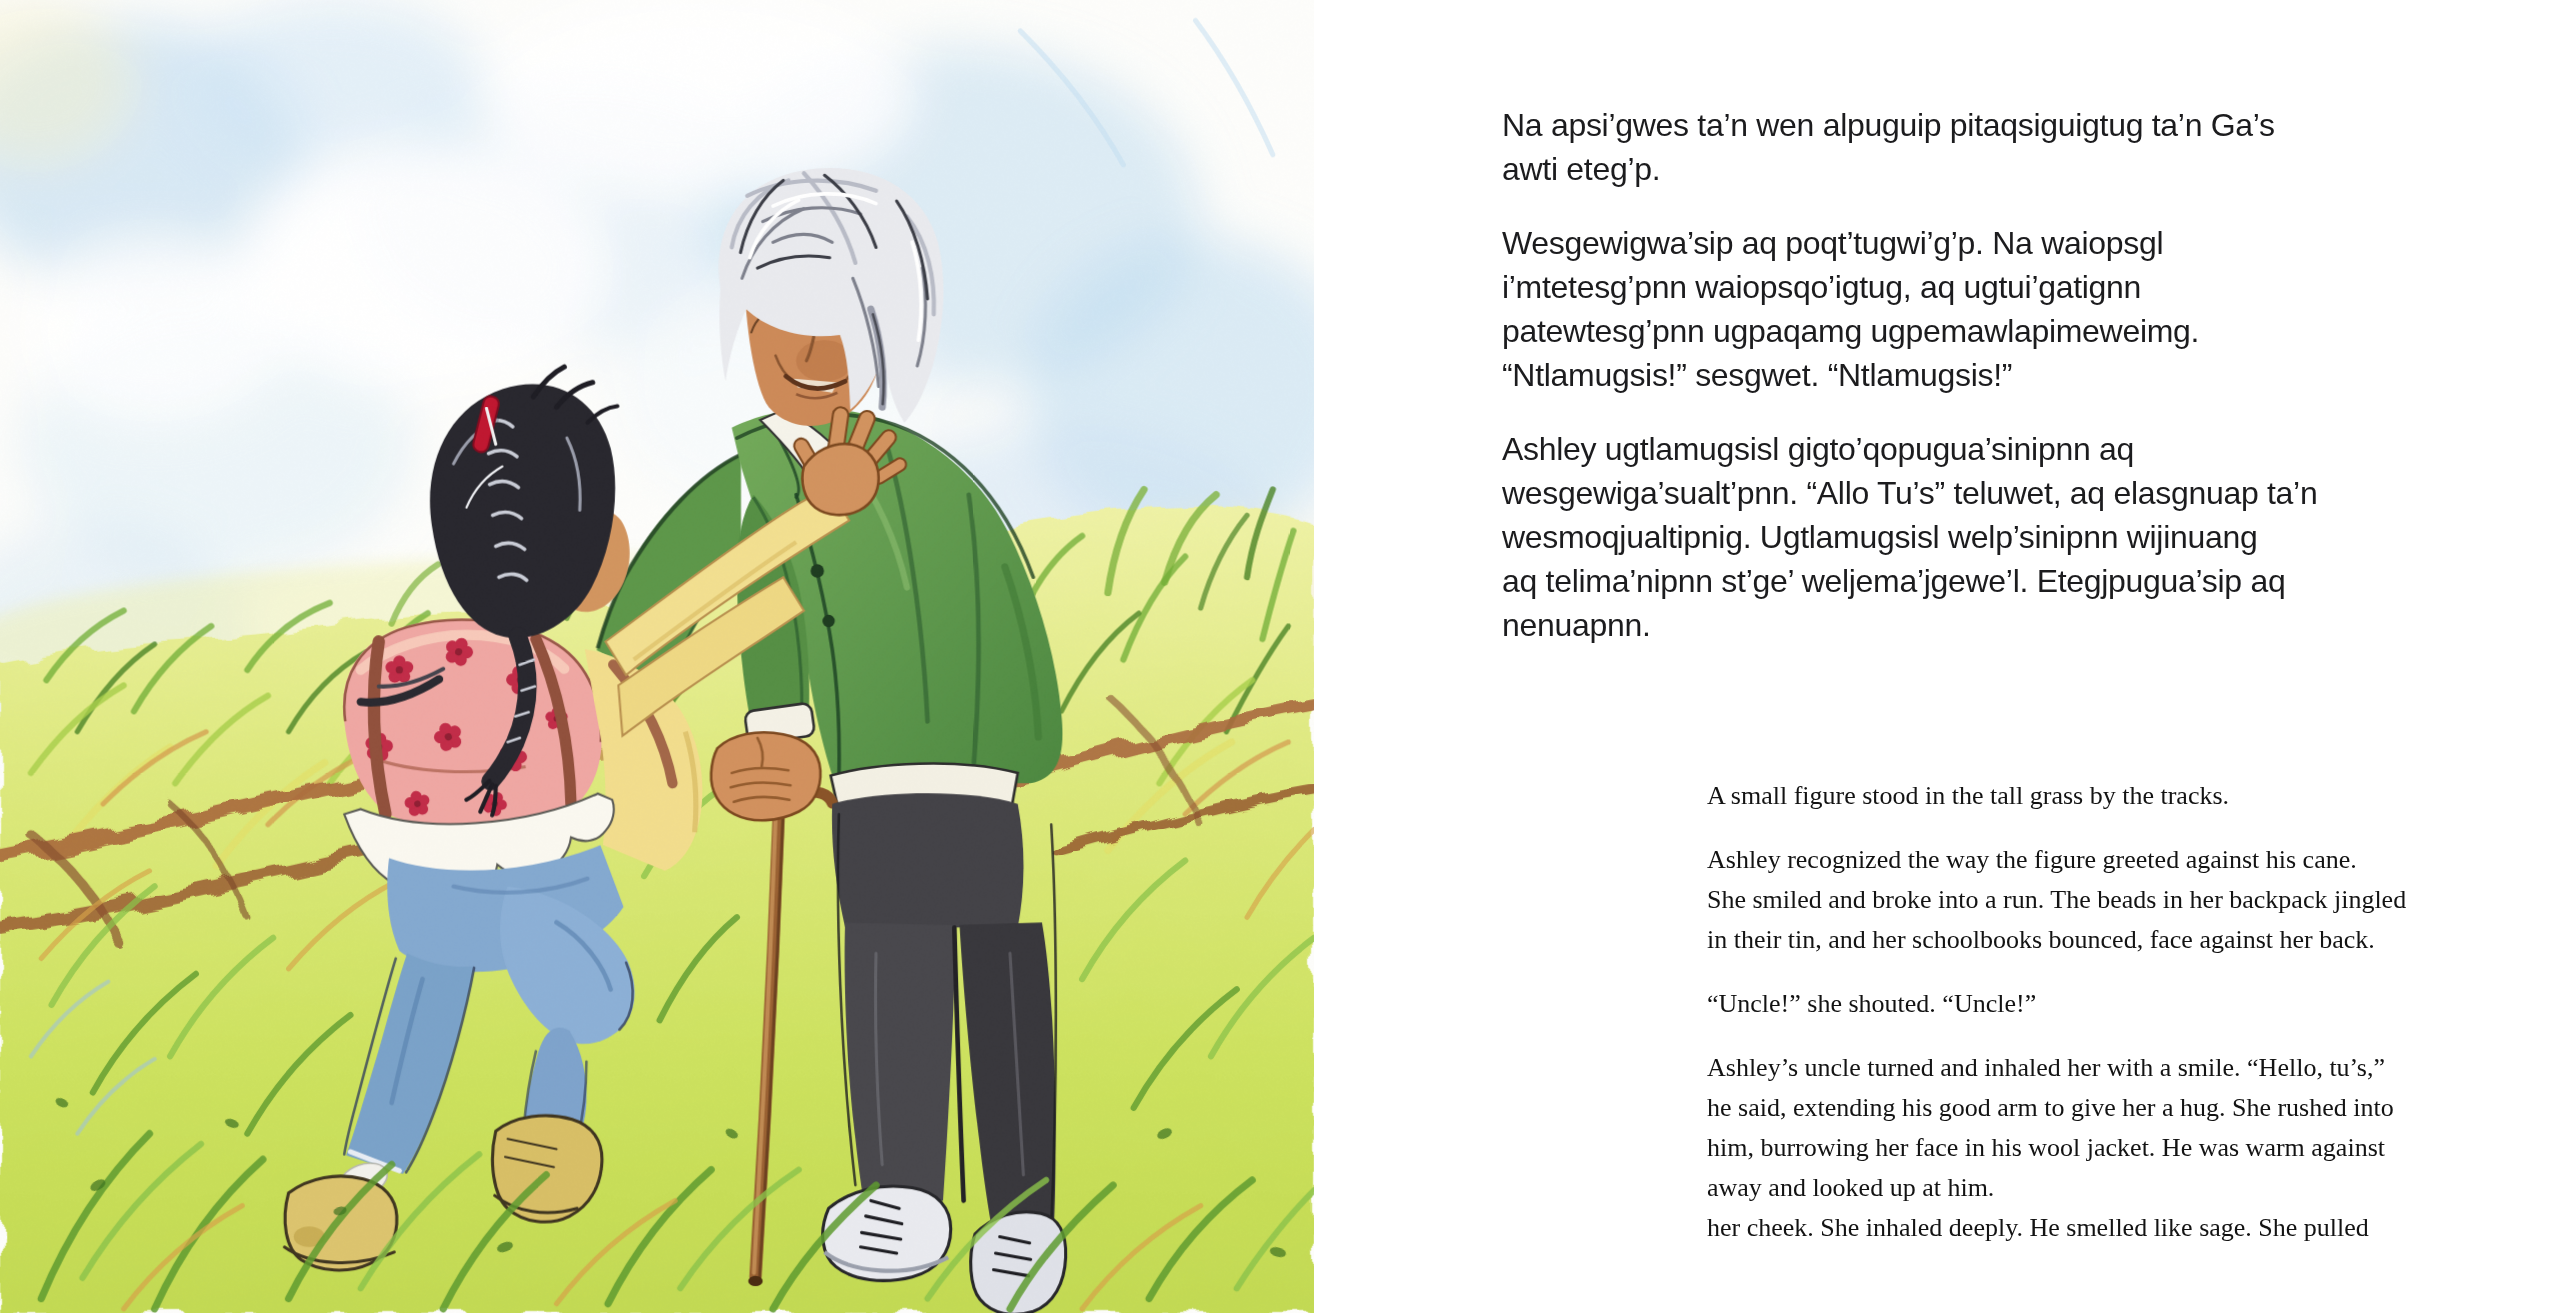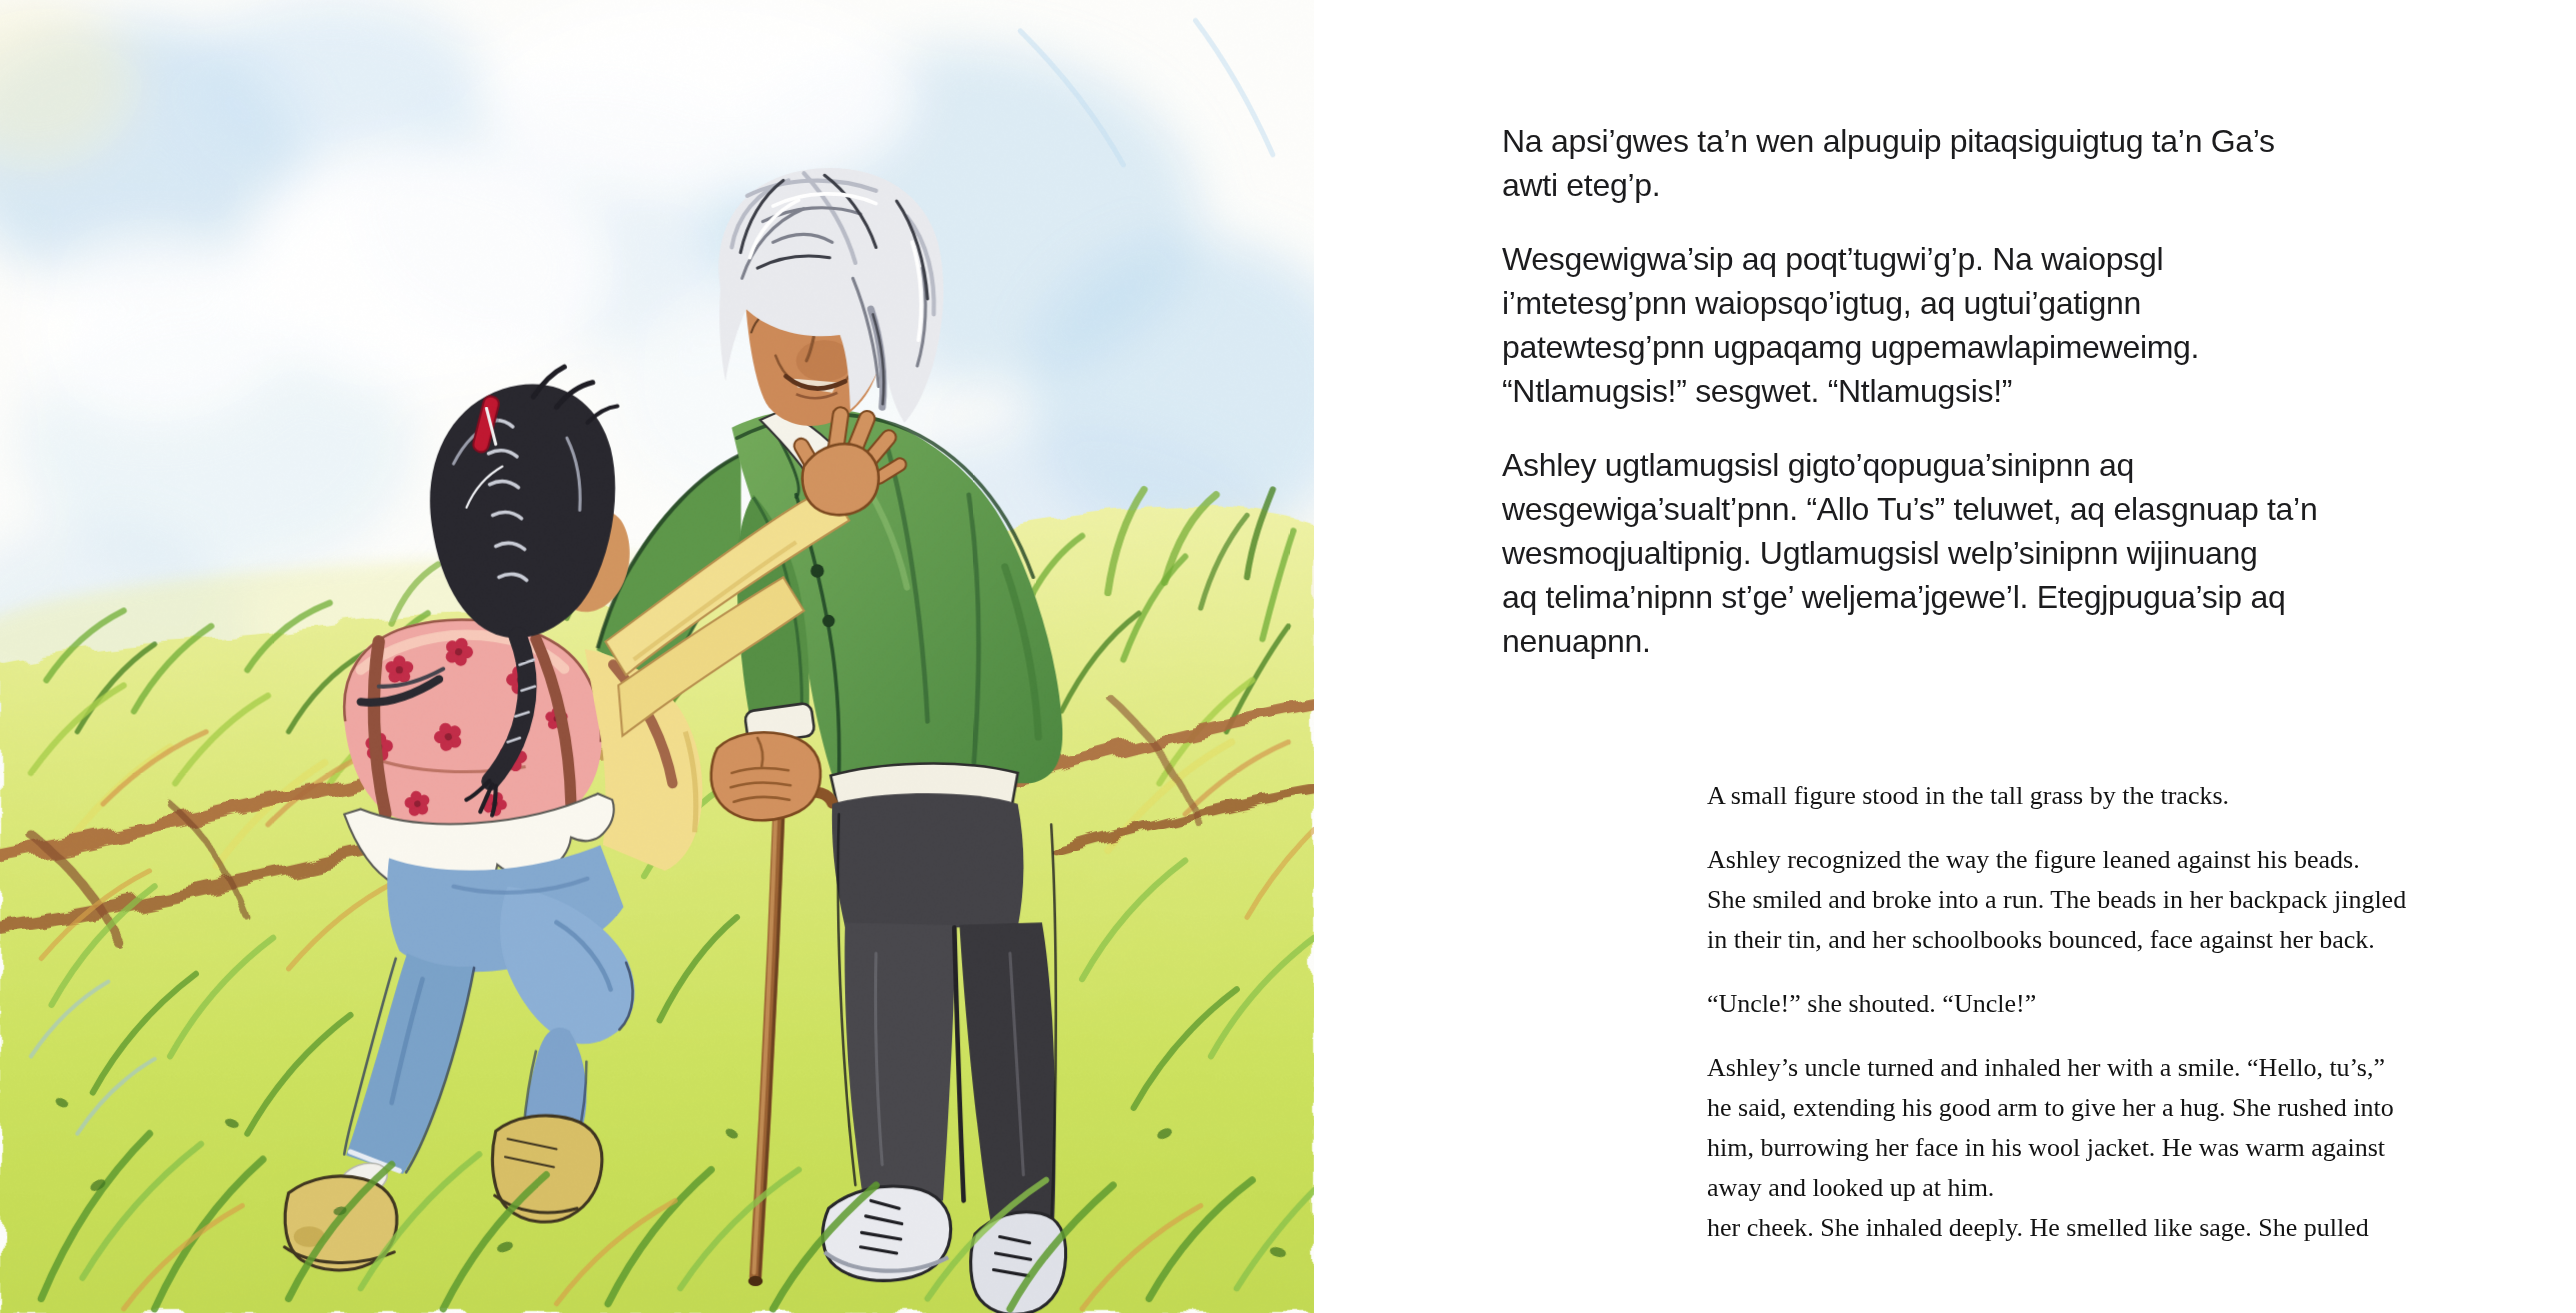--- a/index.html
+++ b/index.html
@@ -3,21 +3,21 @@
 <meta charset="utf-8">
 <style>
   html,body{margin:0;padding:0}
   body{width:2628px;height:1314px;position:relative;background:#ffffff;overflow:hidden;
        font-family:"Liberation Sans",sans-serif}
   .page-left{position:absolute;left:0;top:0;width:1314px;height:1314px}
   .page-left svg{display:block}
   .text-col{position:absolute}
   .mikmaq{left:1502px;top:103px;width:1030px;font-family:"Liberation Sans",sans-serif;
           font-size:32px;line-height:44px;letter-spacing:-0.3px;color:#1c1c1e}
-  .mikmaq p{margin:16px 0 30px 0}
+  .mikmaq p{margin:0 0 30px 0}
   .english{left:1707px;top:776px;width:850px;font-family:"Liberation Serif",serif;
            font-size:26px;line-height:40px;color:#131313}
   .english p{margin:0 0 24px 0}
   .line{display:block;white-space:pre}
 </style>
 </head>
 <body>
 
 <div class="page-left">
 <svg width="1314" height="1314" viewBox="0 0 2550 2550">
@@ -464,21 +464,21 @@
     <span class="line">aq telima’nipnn st’ge’ weljema’jgewe’l. Etegjpugua’sip aq</span>
     <span class="line">nenuapnn.</span>
   </p>
 </section>
 
 <section class="text-col english">
   <p>
     <span class="line">A small figure stood in the tall grass by the tracks.</span>
   </p>
   <p>
-    <span class="line">Ashley recognized the way the figure leaned against his beads.</span>
+    <span class="line">Ashley recognized the way the figure greeted against his cane.</span>
     <span class="line">She smiled and broke into a run. The beads in her backpack jingled</span>
     <span class="line">in their tin, and her schoolbooks bounced, face against her back.</span>
   </p>
   <p>
     <span class="line">“Uncle!” she shouted. “Uncle!”</span>
   </p>
   <p>
     <span class="line">Ashley’s uncle turned and inhaled her with a smile. “Hello, tu’s,”</span>
     <span class="line">he said, extending his good arm to give her a hug. She rushed into</span>
     <span class="line">him, burrowing her face in his wool jacket. He was warm against</span>

